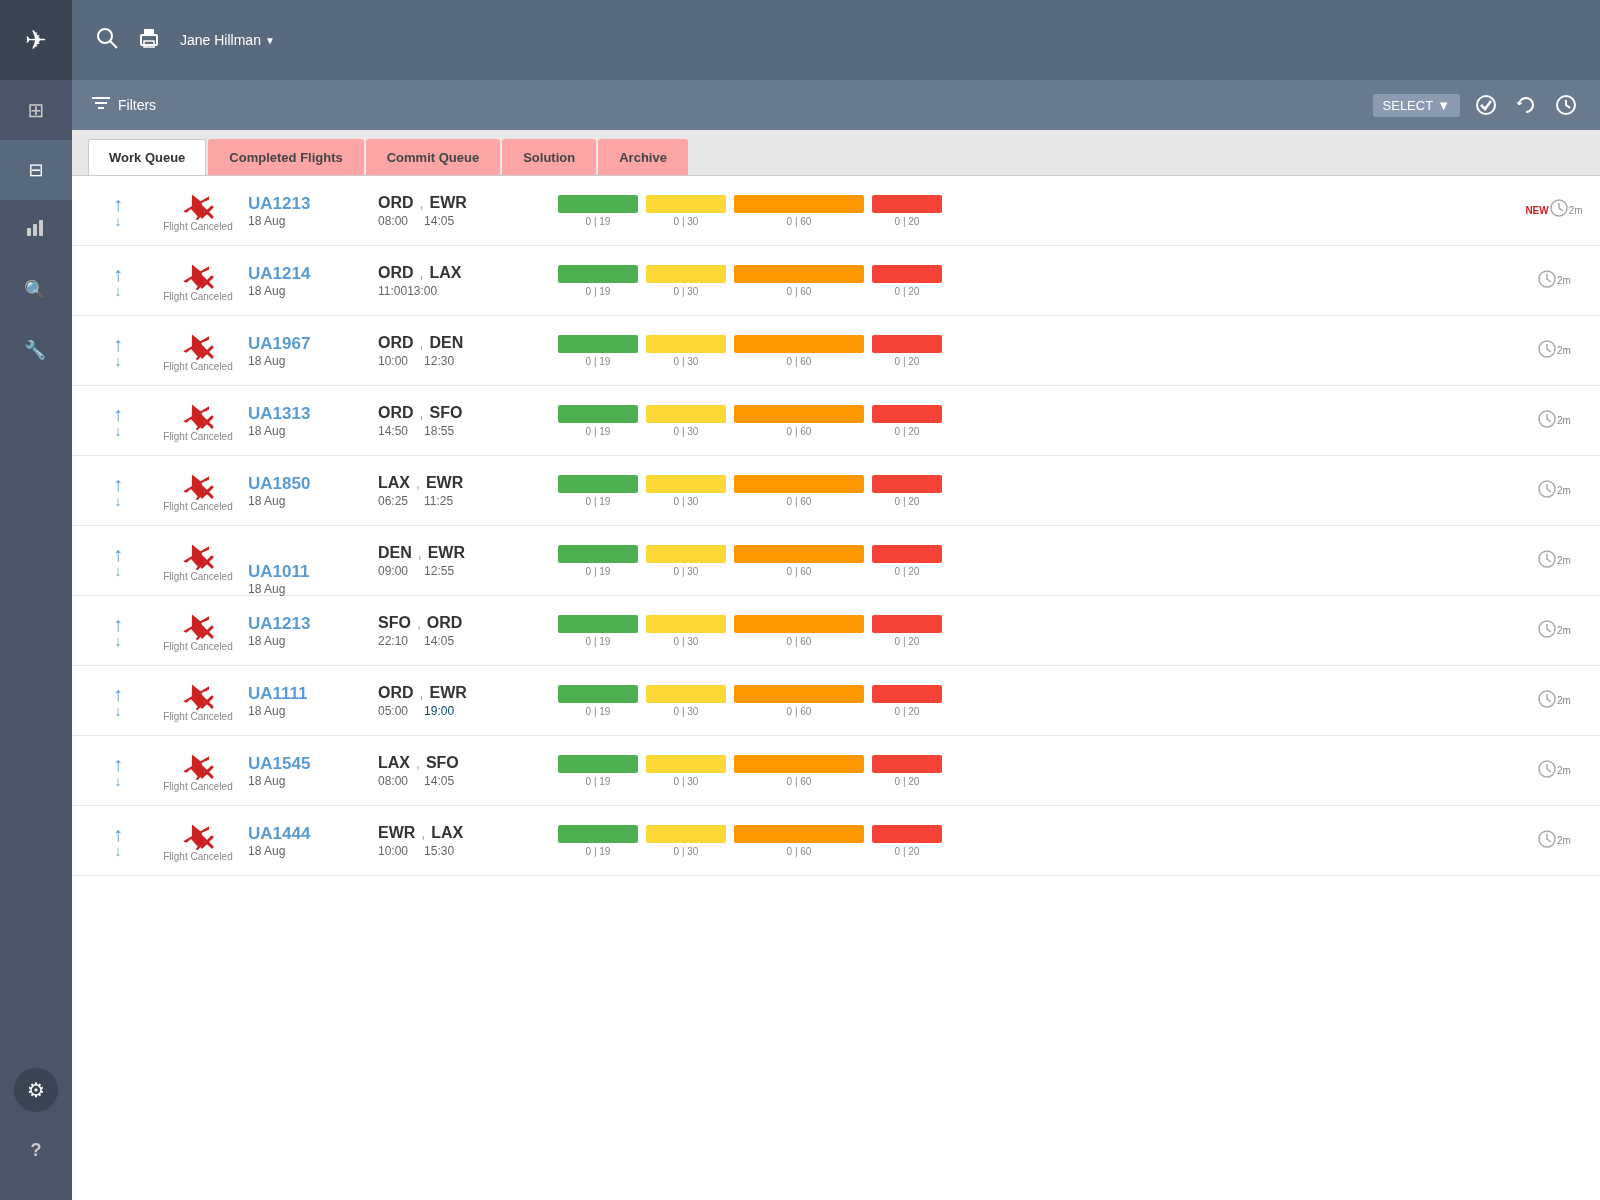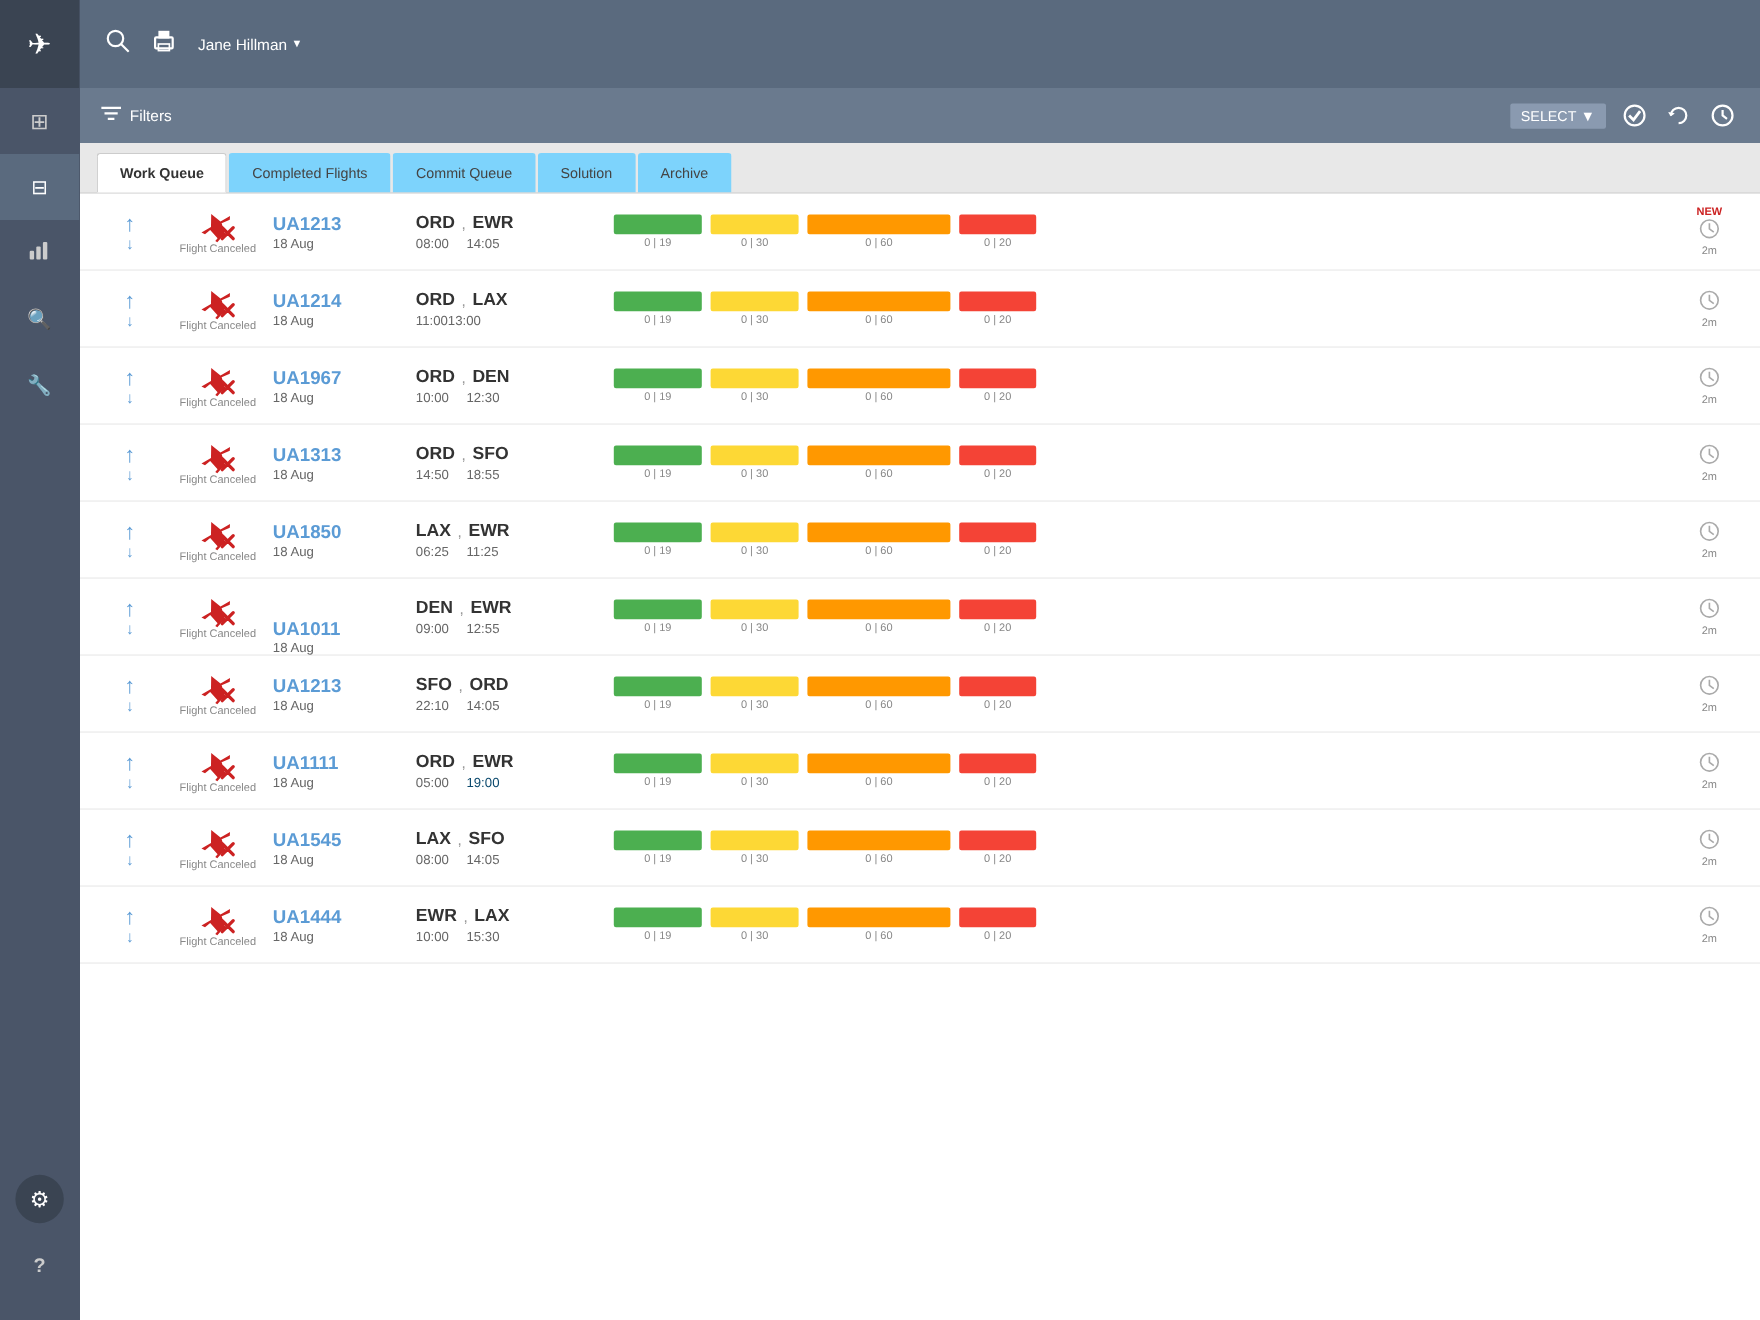--- a/index.html
+++ b/index.html
@@ -143,23 +143,24 @@
       padding: 0 16px;
       border-bottom: 1px solid #ccc;
     }
     .tab {
       padding: 10px 20px;
       font-size: 13px;
       cursor: pointer;
       border: 1px solid transparent;
       border-bottom: none;
       margin-right: 2px;
-      background: #7dd3fc;
+      background: #fca5a5;
       color: #444;
       border-radius: 3px 3px 0 0;
+      font-weight: bold;
     }
     .tab.active {
       background: white;
       border-color: #ccc;
       color: #333;
       font-weight: bold;
     }
 
     
     .content {
@@ -173,21 +174,21 @@
       border-bottom: 1px solid #e8e8e8;
       height: 70px;
       padding: 0 16px;
     }
 
     .col-priority { width: 60px; display: flex; flex-direction: column; align-items: center; justify-content: center; }
     .col-status { width: 100px; display: flex; flex-direction: column; align-items: center; justify-content: center; }
     .col-flight { width: 130px; }
     .col-route { width: 180px; }
     .col-bars { flex: 1; display: flex; align-items: center; gap: 8px; }
-    .col-action { width: 60px; display: flex; flex-direction: column; align-items: center; justify-content: center; }
+    .col-action { width: 60px; display: flex; align-items: center; justify-content: center; }
 
     
     .bar-group {
       display: flex;
       flex-direction: column;
       align-items: center;
       gap: 2px;
     }
   </style>
 </head>

